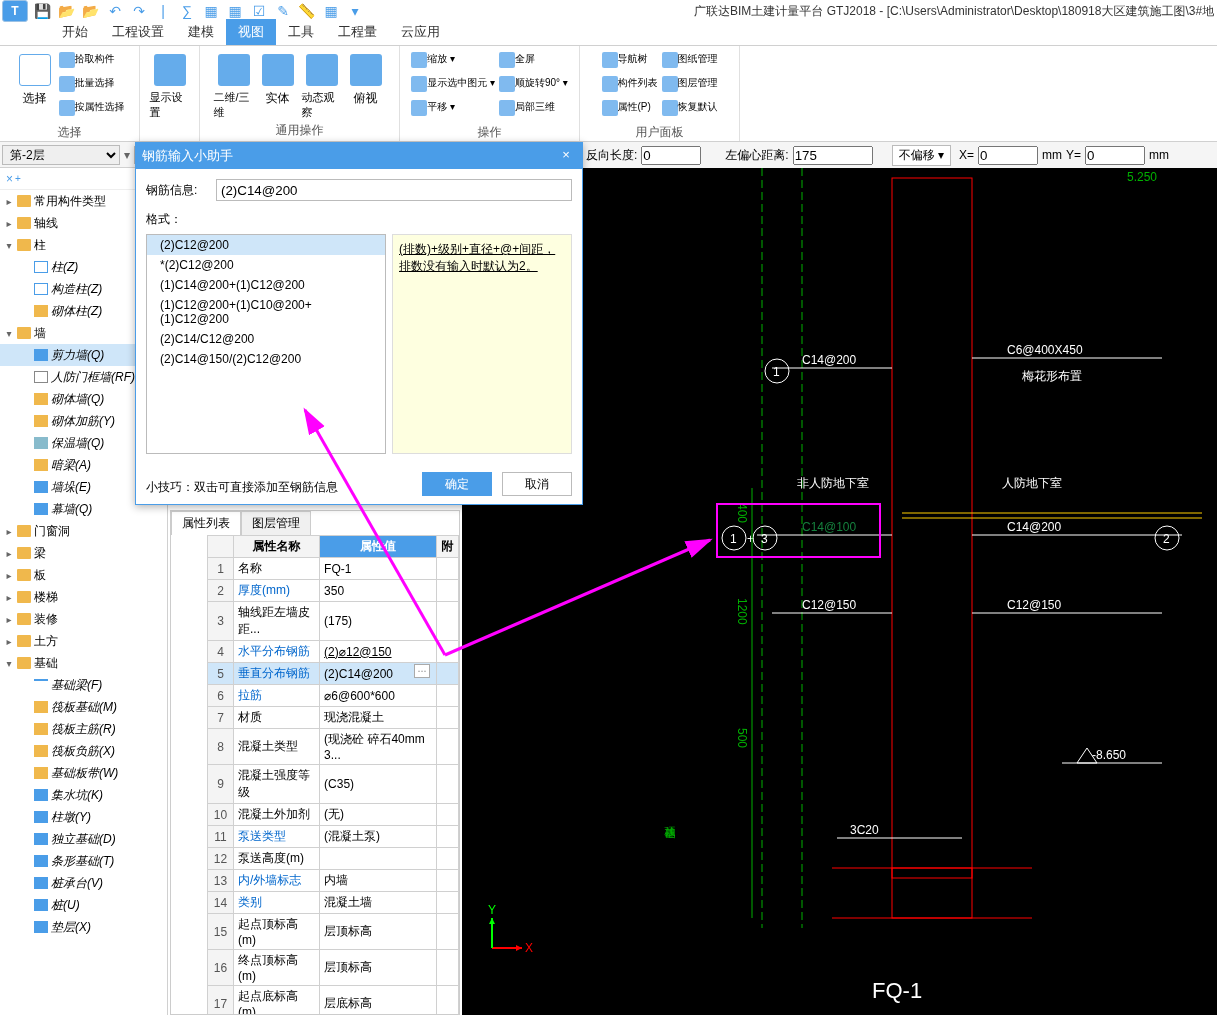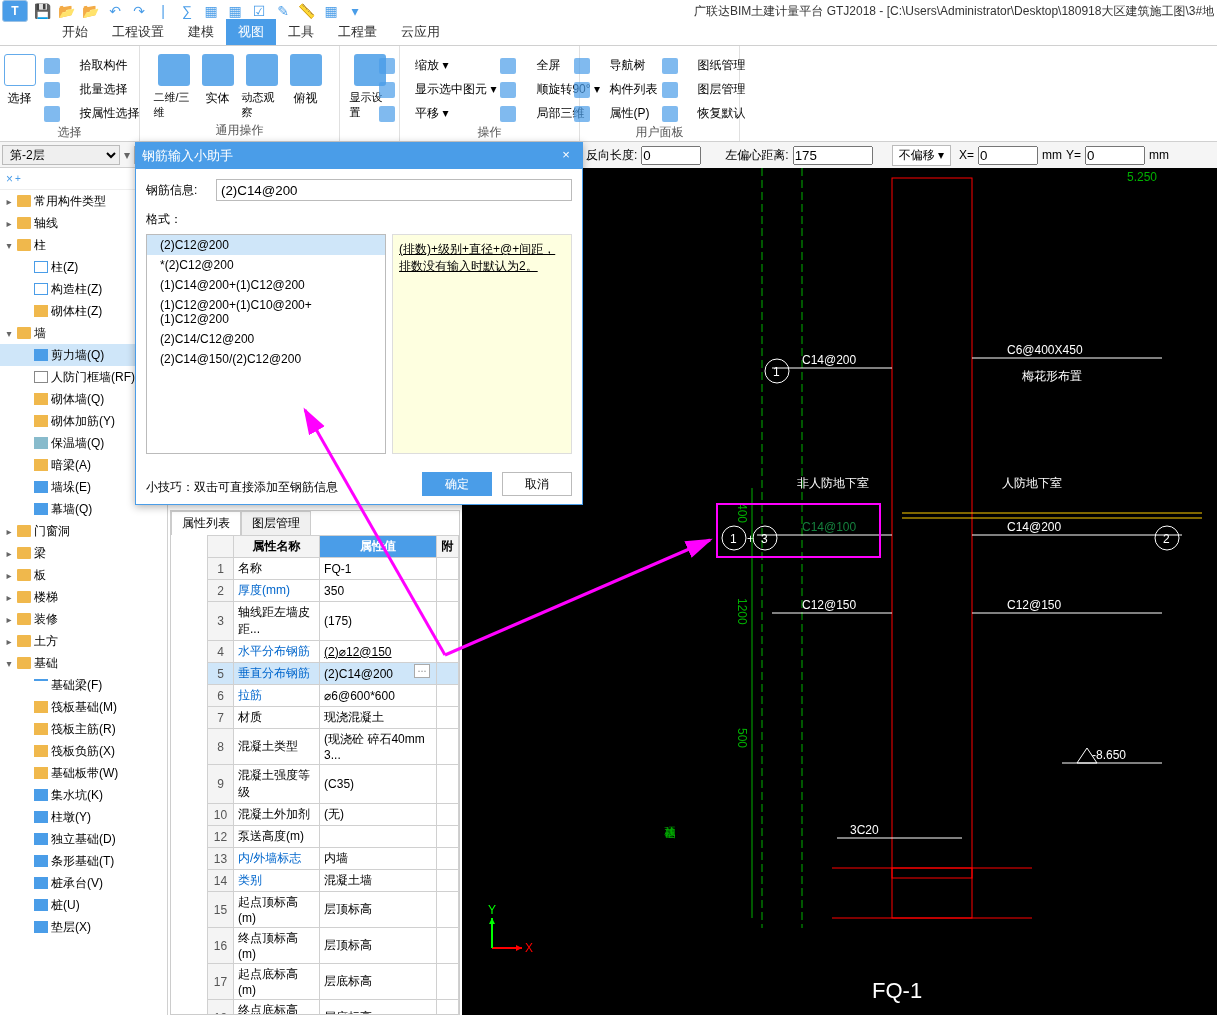--- a/index.html
+++ b/index.html
@@ -18,39 +18,39 @@
 .ribbon-tab.active { background: #4a9de8; color: #fff; }
 
 
 .ribbon-panel { height: 96px; background: #fff; border-bottom: 1px solid #d0d0d0; display: flex; }
 .rgrp { border-right: 1px solid #e0e0e0; padding: 2px 6px 0 6px; display: flex; flex-direction: column; align-items: center; }
 .rgrp-body { flex: 1; display: flex; align-items: flex-start; gap: 4px; }
 .rgrp-label { font-size: 12px; color: #555; padding: 2px 0; text-align: center; width: 100%; }
 .rbtn-big { display: flex; flex-direction: column; align-items: center; width: 40px; padding-top: 6px; }
 .rbtn-big .ic { width: 32px; height: 32px; background: #4a9de8; opacity: .85; border-radius: 3px; }
 .rbtn-big .lbl { margin-top: 4px; font-size: 12px; }
-.rbtn-small { display: flex; align-items: flex-end; gap: 20px; height: 22px; font-size: 12px; white-space: nowrap; }
+.rbtn-small { display: flex; align-items: flex-start; gap: 0; height: 22px; font-size: 10px; white-space: nowrap; }
 .rbtn-small .ic { width: 16px; height: 16px; background: #4a9de8; opacity: .7; border-radius: 2px; }
 .vcol { display: flex; flex-direction: column; gap: 2px; margin-top: 4px; }
 
 
 .subbar { height: 26px; background: #f5f5f5; border-bottom: 1px solid #d0d0d0; display: flex; align-items: center; font-size: 12px; }
 .subbar select, .subbar input { height: 20px; font-size: 12px; border: 1px solid #bbb; }
 .floor-select { width: 118px; margin-left: 2px; padding: 1px 3px; }
 .cad-topbar { position:absolute; left:580px; right:0; top:142px; height:26px; background:#f5f5f5; display:flex; align-items:center; gap:4px; font-size:12px; padding-left:6px;}
 .cad-topbar input { width:60px; }
 
 
 .lefttree { position: absolute; left: 0; top: 168px; width: 168px; bottom: 0; background: #fff; border-right: 1px solid #d0d0d0; overflow: hidden; }
 .lefttree .add { height: 22px; display:flex; align-items:center; color:#4a9de8; padding-left:6px; border-bottom:1px solid #eee;}
 .tnode { display: flex; align-items: center; height: 22px; padding-left: 4px; font-size: 12px; gap: 3px; white-space: nowrap; }
 .tnode .tog { width: 10px; text-align: center; color: #666; font-size: 10px; }
 .tnode .fic { width: 14px; height: 12px; background: #f0b84c; border-radius: 1px; }
 .tnode .lic { width: 14px; height: 12px; }
-.tnode.lvl2 { padding-left: 34px; }
+.tnode.lvl2 { padding-left: 34px; font-style: italic; }
 .tnode.sel { background: #cfe6f9; }
 
 
 .dialog { position: absolute; left: 135px; top: 142px; width: 448px; background: #fff; border: 1px solid #4a9de8; box-shadow: 0 2px 8px rgba(0,0,0,.3); z-index: 50; }
 .dialog .dtitle { height: 26px; background: #4a9de8; color: #fff; display: flex; align-items: center; justify-content: space-between; padding: 0 6px; font-size: 13px; }
 .dialog .dbody { padding: 10px; }
 .dialog .row { display: flex; align-items: center; margin-bottom: 10px; }
 .dialog .row .lbl { width: 70px; }
 .dialog .row input { flex: 1; height: 22px; border: 1px solid #bbb; padding: 0 4px; }
 .dialog .fmtarea { display: flex; gap: 6px; }
@@ -139,20 +139,29 @@
             <span class="ic"></span>
             <span>批量选择</span>
           </div>
         <div class="rbtn-small">
             <span class="ic"></span>
             <span>按属性选择</span>
           </div>
       </div>
     </div>
     <div class="rgrp-label">选择</div>
+  </div>
+  <div class="rgrp" style="width:60px">
+    <div class="rgrp-body">
+      <div class="rbtn-big">
+          <div class="ic"></div>
+          <div class="lbl" style="font-size:11px">显示设置</div>
+        </div>
+    </div>
+    <div class="rgrp-label"></div>
   </div>
   <div class="rgrp" style="width:200px">
     <div class="rgrp-body">
       <div class="rbtn-big">
           <div class="ic"></div>
           <div class="lbl" style="font-size:11px">二维/三维</div>
         </div>
       <div class="rbtn-big">
           <div class="ic"></div>
           <div class="lbl">实体</div>
@@ -161,29 +170,20 @@
           <div class="ic"></div>
           <div class="lbl" style="font-size:11px">动态观察</div>
         </div>
       <div class="rbtn-big">
           <div class="ic"></div>
           <div class="lbl">俯视</div>
         </div>
     </div>
     <div class="rgrp-label">通用操作</div>
   </div>
-  <div class="rgrp" style="width:60px">
-    <div class="rgrp-body">
-      <div class="rbtn-big">
-          <div class="ic"></div>
-          <div class="lbl" style="font-size:11px">显示设置</div>
-        </div>
-    </div>
-    <div class="rgrp-label"></div>
-  </div>
   <div class="rgrp" style="width:180px">
     <div class="rgrp-body">
       <div class="vcol">
         <div class="rbtn-small">
             <span class="ic"></span>
             <span>缩放 ▾</span>
           </div>
         <div class="rbtn-small">
             <span class="ic"></span>
             <span>显示选中图元 ▾</span>
@@ -517,20 +517,26 @@
           <tr>
             <td class="rn">9</td>
             <td>混凝土强度等级</td>
             <td style="position: relative;">(C35)</td>
             <td></td>
           </tr>
           <tr>
             <td class="rn">10</td>
             <td>混凝土外加剂</td>
             <td style="position: relative;">(无)</td>
+            <td></td>
+          </tr>
+          <tr>
+            <td class="rn">11</td>
+            <td class="link">泵送类型</td>
+            <td style="position: relative;">(混凝土泵)</td>
             <td></td>
           </tr>
           <tr>
             <td class="rn">12</td>
             <td>泵送高度(m)</td>
             <td style="position: relative;"></td>
             <td></td>
           </tr>
           <tr>
             <td class="rn">13</td>

